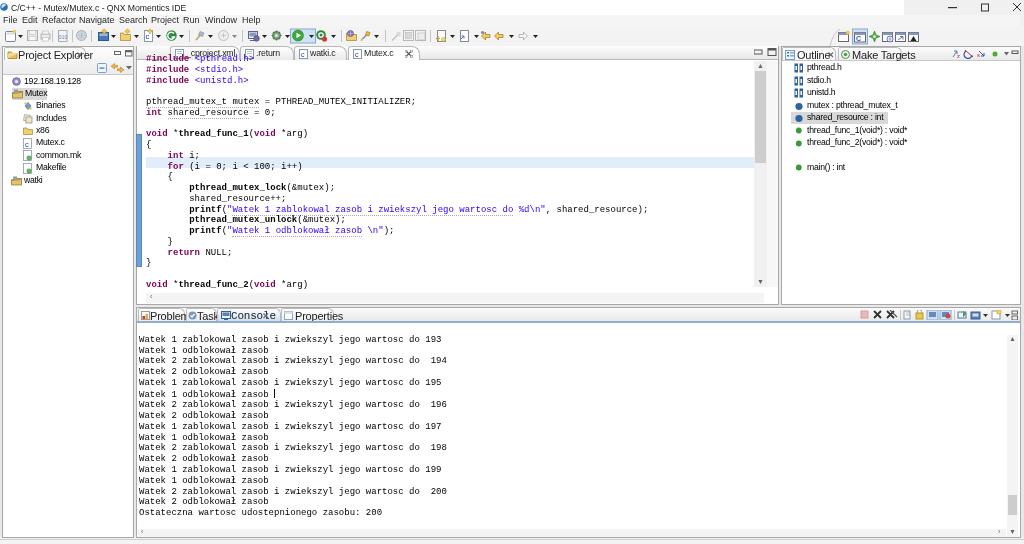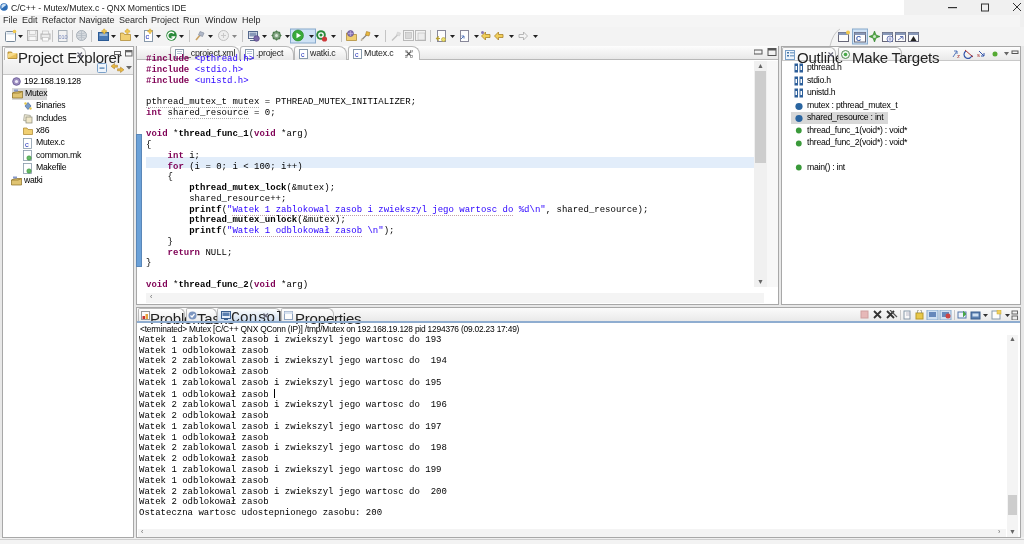--- a/index.html
+++ b/index.html
@@ -24,21 +24,21 @@
 .s { color:#2a00ff; }
 .sq { border-bottom:1px dotted #c0a0a8; }
 .occ { border-bottom:1px dotted #aaaaaa; }
 .fn { font-weight:bold; color:#000; }
 pre.code { position:absolute; font-family:"Liberation Mono", monospace; font-size:9px; line-height:10.75px; color:#000; }
 
 .sb { position:absolute; background:#f0f0f0; }
 .sb .thumb { position:absolute; background:#cdcdcd; }
 .sb .arr { position:absolute; font-size:7px; color:#666; font-family:"Liberation Sans",sans-serif; }
 .treerow { position:absolute; font-size:8.7px; letter-spacing:-0.25px; color:#000; white-space:nowrap; }
-.vtab { position:absolute; top:0; height:13px; font-size:15px; letter-spacing:-0.2px; color:#222; background:linear-gradient(#ffffff,#ececec); border:1px solid #bbb; border-bottom:none; border-radius:2px 6px 0 0; white-space:nowrap; }
+.vtab { position:absolute; top:0; height:13px; font-size:11px; letter-spacing:-0.2px; color:#222; background:linear-gradient(#ffffff,#ececec); border:1px solid #bbb; border-bottom:none; border-radius:2px 6px 0 0; white-space:nowrap; }
 .vtab.sel { background:linear-gradient(#fdfefe,#cfdef0); }
 .vtab .tx { position:absolute; top:0.5px; }
 </style>
 </head>
 <body>
 <div class="abs titlebar">
   <svg class="abs" style="left:0px;top:3px" width="8" height="8">
       <circle cx="4" cy="4" r="3.8" fill="#2a6bb5"></circle>
       <path d="M1.5 2.2 A3.8 3.8 0 0 1 6.5 1.8 L1.5 5.8 Z" fill="#cfe4f7"></path>
     </svg>
@@ -337,21 +337,21 @@
         <rect x="2" y="4" width="5" height="1" fill="#b5c4d4"></rect>
       </svg>
     <span class="tx" style="left:15px">_cproject.xml</span>
     </div>
   <div class="tab" style="left:71px;width:54px;">
     <svg class="abs" style="left:4px;top:2px" width="9" height="10">
         <rect x="0.5" y="0.5" width="8" height="9" fill="#fff" stroke="#8899aa"></rect>
         <rect x="2" y="2" width="5" height="1" fill="#b5c4d4"></rect>
         <rect x="2" y="4" width="5" height="1" fill="#b5c4d4"></rect>
       </svg>
-    <span class="tx" style="left:15px">.project</span>
+    <span class="tx" style="left:15px">.return</span>
     </div>
   <div class="tab" style="left:125px;width:53px;">
     <svg class="abs" style="left:4px;top:2px" width="9" height="10">
         <rect x="0.5" y="0.5" width="8" height="9" fill="#fff" stroke="#8899aa"></rect>
         <text x="2" y="8" font-size="7" fill="#2233bb" font-family="Liberation Sans">c</text>
       </svg>
     <span class="tx" style="left:15px">watki.c</span>
     </div>
   <div class="tab sel" style="left:179px;width:72px;">
     <svg class="abs" style="left:4px;top:2px" width="9" height="10">
@@ -562,21 +562,20 @@
     <path d="M124 4 l5 0 l-2.5 3 z" fill="#333"></path>
     <rect x="133" y="1" width="8" height="8" fill="#fdfdfd" stroke="#8899aa"></rect>
       <rect x="138" y="0" width="4" height="4" fill="#f0d060" stroke="#c8a830" stroke-width="0.5"></rect>
     <path d="M146 4 l5 0 l-2.5 3 z" fill="#333"></path>
     <rect x="153" y="1" width="5.5" height="3" fill="none" stroke="#666"></rect>
       <rect x="153" y="6" width="5.5" height="4" fill="none" stroke="#666"></rect>
   </svg>
 
   <div class="abs" style="left:0;top:13px;width:883px;height:2px;background:#8fadd0;"></div>
 
-  <div class="abs" style="left:3px;top:15.5px;font-size:8.4px;letter-spacing:-0.2px;color:#000;white-space:nowrap;">&lt;terminated&gt; Mutex [C/C++ QNX QConn (IP)] /tmp/Mutex on 192.168.19.128 pid 1294376 (09.02.23 17:49)</div>
   <pre class="code" style="left:2px;top:26.8px;line-height:10.77px;">Watek 1 zablokowal zasob i zwiekszyl jego wartosc do 193
 Watek 1 odblokował zasob
 Watek 2 zablokowal zasob i zwiekszyl jego wartosc do  194
 Watek 2 odblokował zasob
 Watek 1 zablokowal zasob i zwiekszyl jego wartosc do 195
 Watek 1 odblokował zasob <span style="display:inline-block;width:1px;height:9px;background:#000;vertical-align:-1px;"></span>
 Watek 2 zablokowal zasob i zwiekszyl jego wartosc do  196
 Watek 2 odblokował zasob
 Watek 1 zablokowal zasob i zwiekszyl jego wartosc do 197
 Watek 1 odblokował zasob

